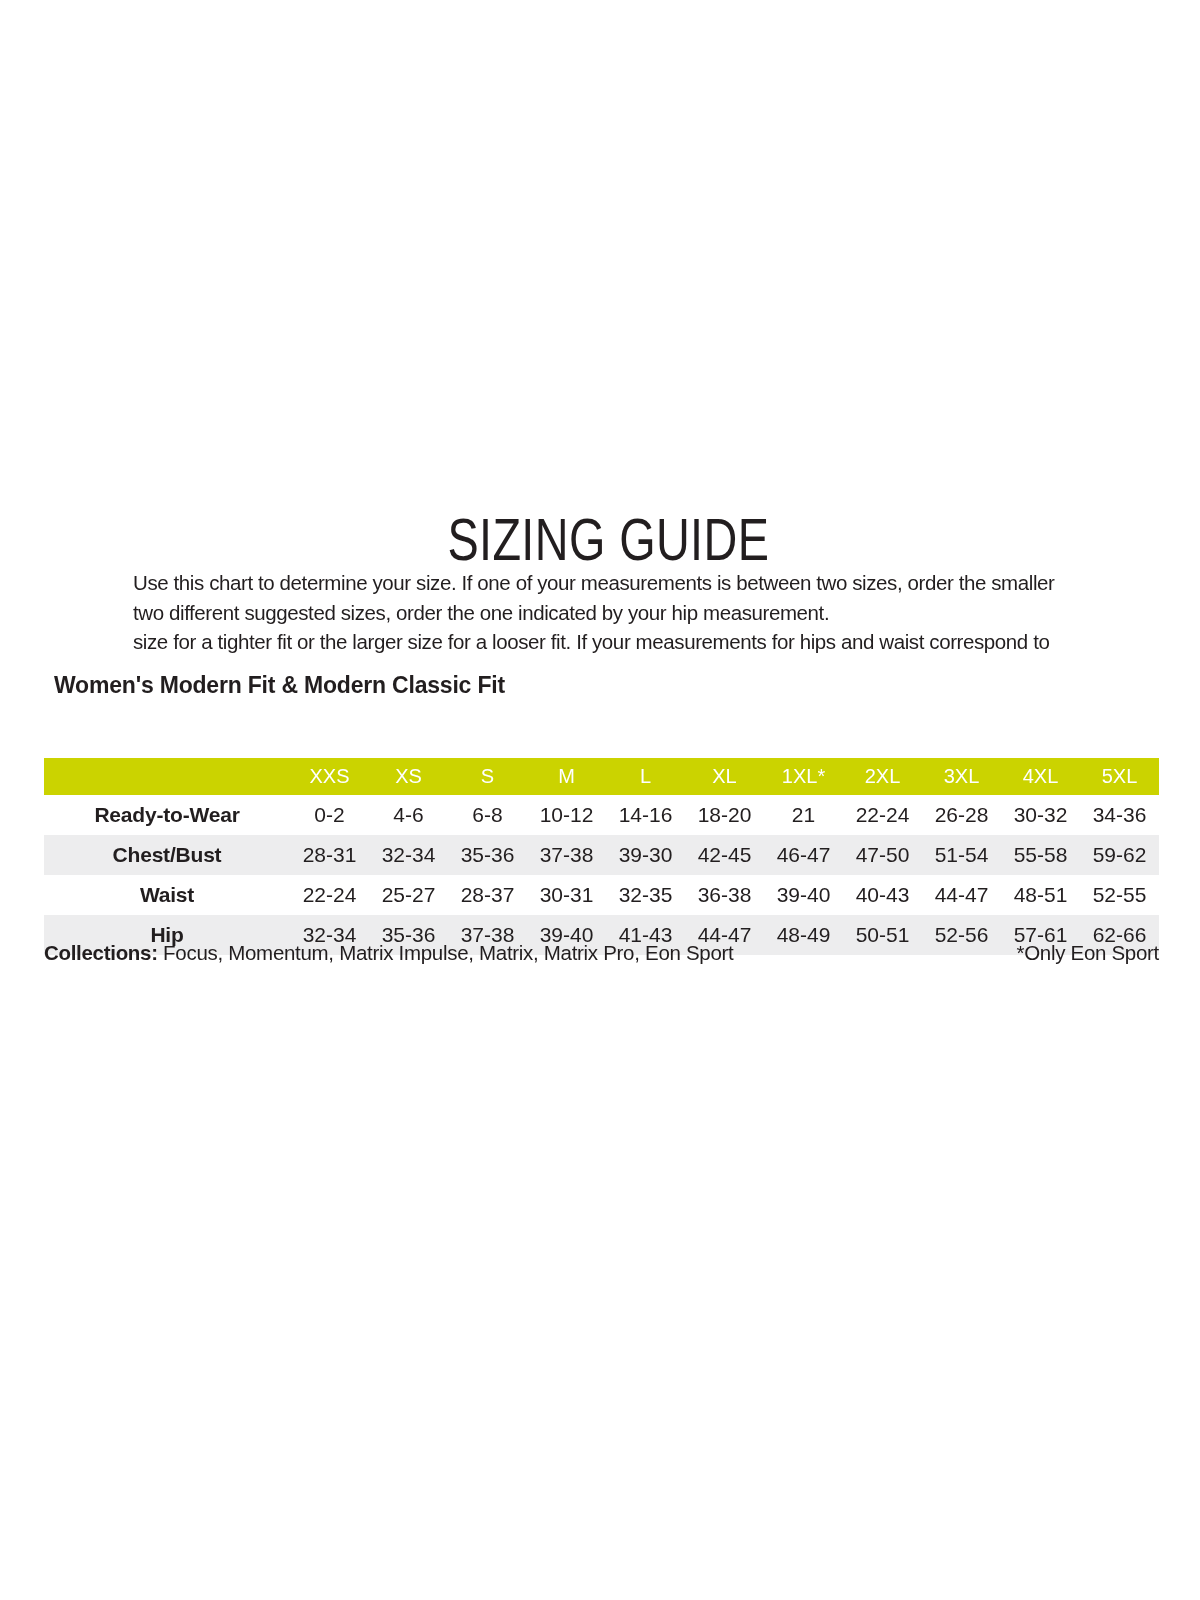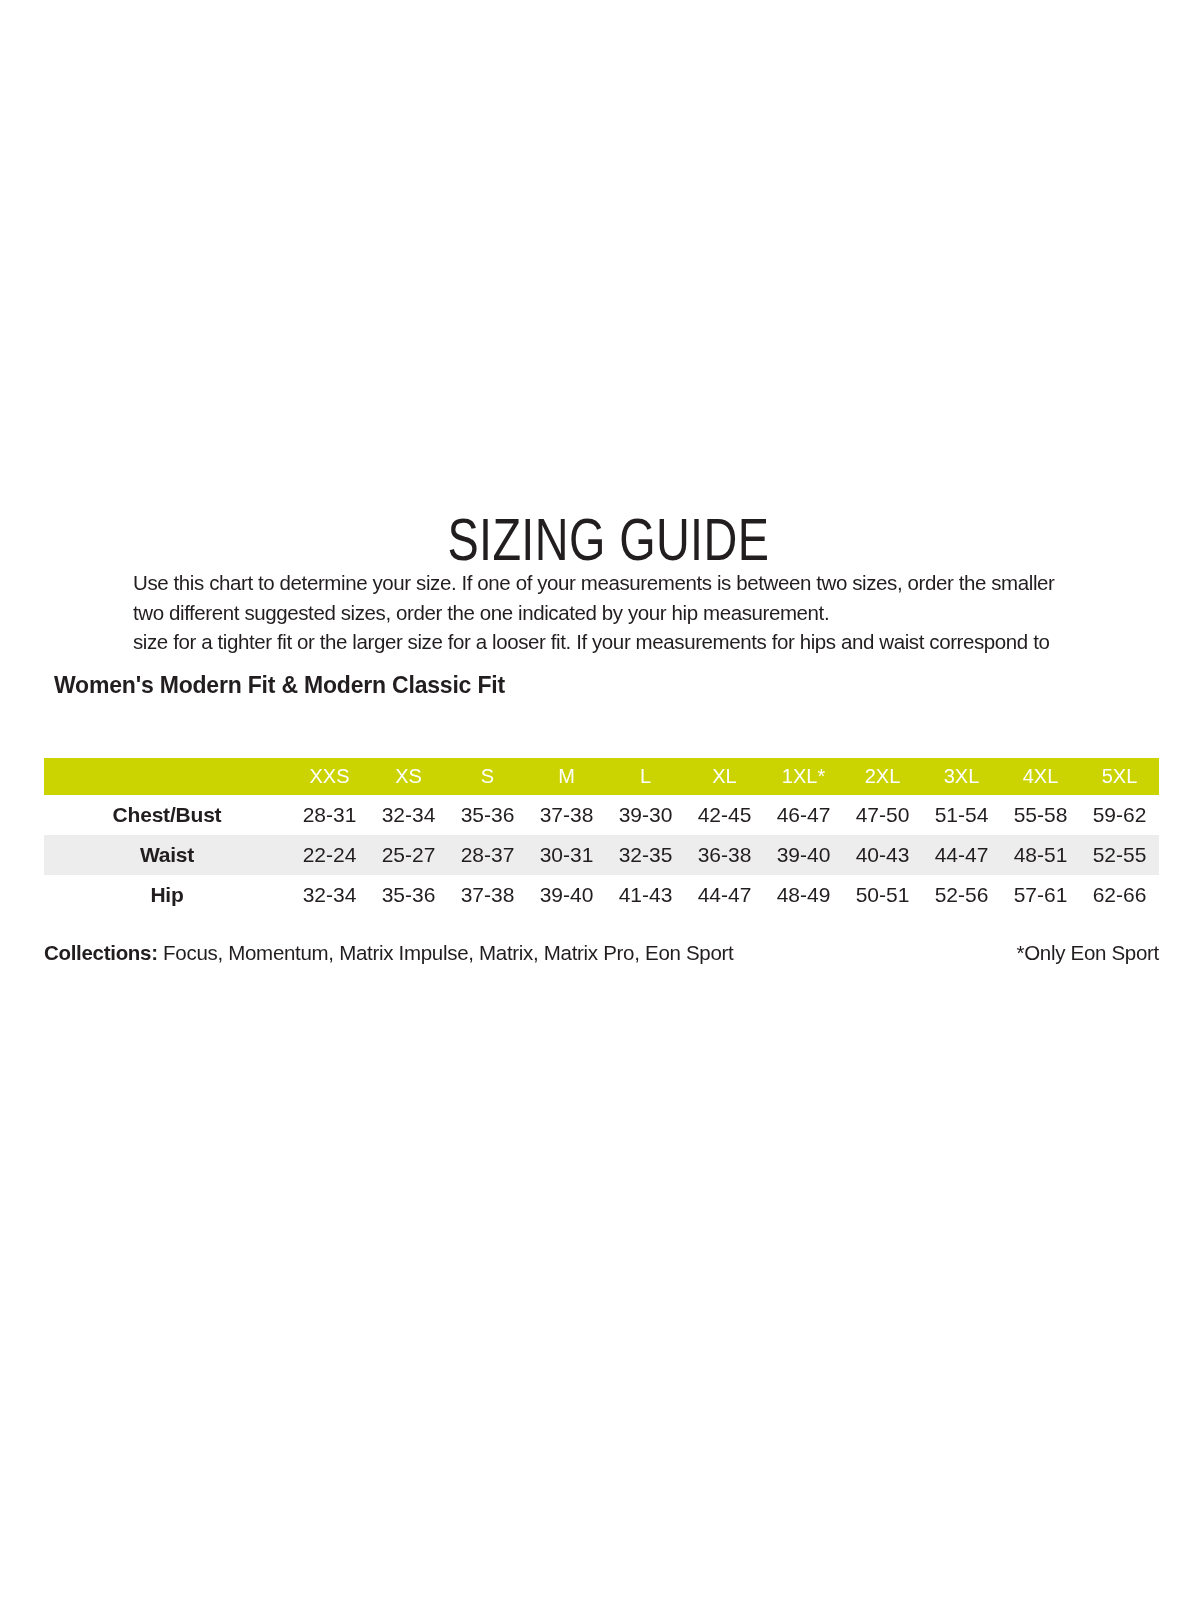--- a/index.html
+++ b/index.html
@@ -116,20 +116,34 @@
           <th>XL</th>
           <th>1XL*</th>
           <th>2XL</th>
           <th>3XL</th>
           <th>4XL</th>
           <th>5XL</th>
         </tr>
     </thead>
     <tbody>
         <tr>
+          <td class="row-label">Ready-to-Wear</td>
+          <td>0-2</td>
+          <td>4-6</td>
+          <td>6-8</td>
+          <td>10-12</td>
+          <td>14-16</td>
+          <td>18-20</td>
+          <td>21</td>
+          <td>22-24</td>
+          <td>26-28</td>
+          <td>30-32</td>
+          <td>34-36</td>
+        </tr>
+        <tr>
           <td class="row-label">Chest/Bust</td>
           <td>28-31</td>
           <td>32-34</td>
           <td>35-36</td>
           <td>37-38</td>
           <td>39-30</td>
           <td>42-45</td>
           <td>46-47</td>
           <td>47-50</td>
           <td>51-54</td>

